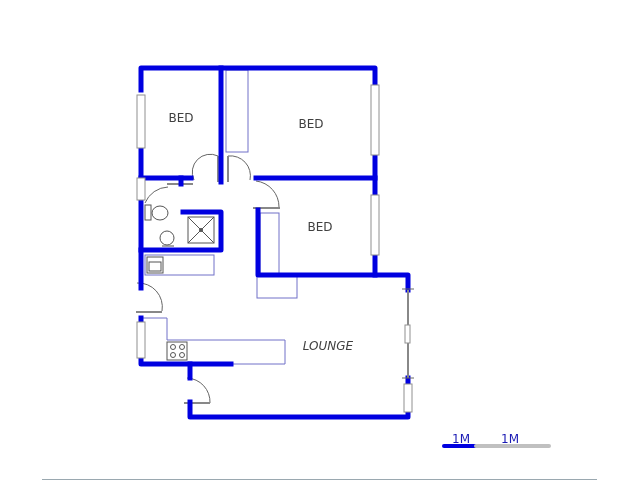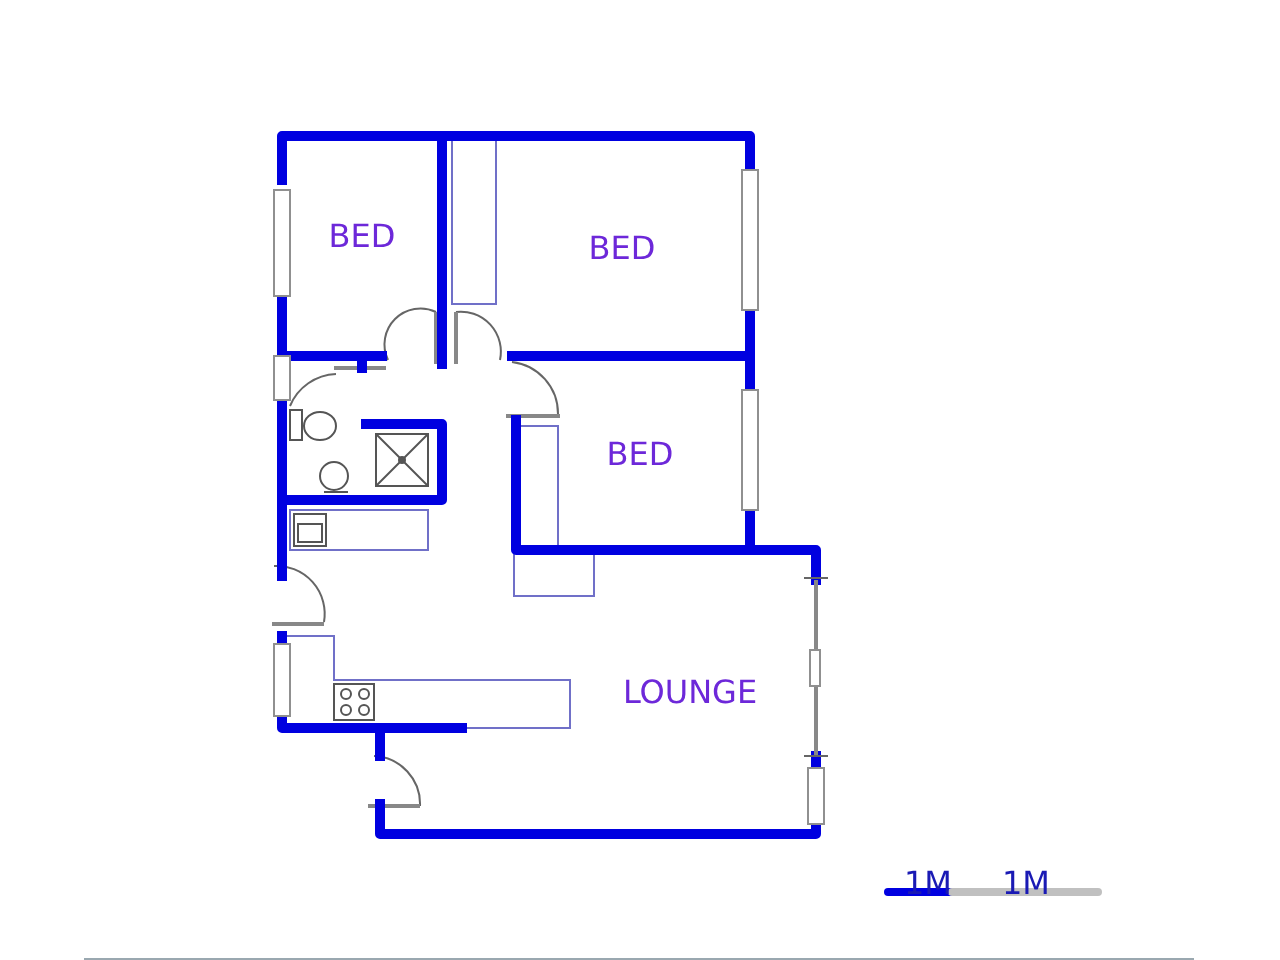--- a/index.html
+++ b/index.html
@@ -1,19 +1,19 @@
 <!DOCTYPE html>
 <html><head>
 <meta charset="utf-8">
 <style>
   html, body { margin: 0; padding: 0; background: #ffffff; }
   body { width: 640px; height: 480px; position: relative; overflow: hidden; font-family: "DejaVu Sans", sans-serif; }
   #plan { position: absolute; left: 0; top: 0; }
-  .room-label { position: absolute; color: #6d28d9; font-size: 16px; font-family: "DejaVu Sans", sans-serif; transform: translate(-50%, -50%); white-space: nowrap; }
-  .scale-label { position: absolute; color: #1a1ab4; font-size: 16px; font-family: "DejaVu Sans", sans-serif; }
+  .room-label { position: absolute; color: #404040; font-size: 12px; font-family: "DejaVu Sans", sans-serif; transform: translate(-50%, -50%); white-space: nowrap; }
+  .scale-label { position: absolute; color: #1a1ab4; font-size: 12px; font-family: "DejaVu Sans", sans-serif; }
   .footer-line { position: absolute; left: 42px; top: 479px; width: 555px; height: 1px; background: #9aa8b0; }
 </style>
 </head>
 <body>
 
 <svg id="plan" width="640" height="480" viewBox="0 0 640 480">
 
   <g fill="none" stroke="#7070c8" stroke-width="1">
 
     <rect x="226" y="70" width="22" height="82"></rect>
@@ -107,18 +107,18 @@
 
   <g>
     <line x1="444" y1="446" x2="476" y2="446" stroke="#0000e0" stroke-width="4" stroke-linecap="round"></line>
     <line x1="476" y1="446" x2="549" y2="446" stroke="#c0c0c0" stroke-width="4" stroke-linecap="round"></line>
   </g>
 </svg>
 
 <div class="room-label" style="left:181px; top:118px;">BED</div>
 <div class="room-label" style="left:311px; top:124px;">BED</div>
 <div class="room-label" style="left:320px; top:227px;">BED</div>
-<div class="room-label" style="left:345px; top:346px;">LOUNGE</div>
+<div class="room-label" style="left:328px; top:346px;font-style:italic;">LOUNGE</div>
 
 <div class="scale-label" style="left:452px; top:432px;">1M</div>
 <div class="scale-label" style="left:501px; top:432px;">1M</div>
 
 <div class="footer-line"></div>
 
 </body></html>

